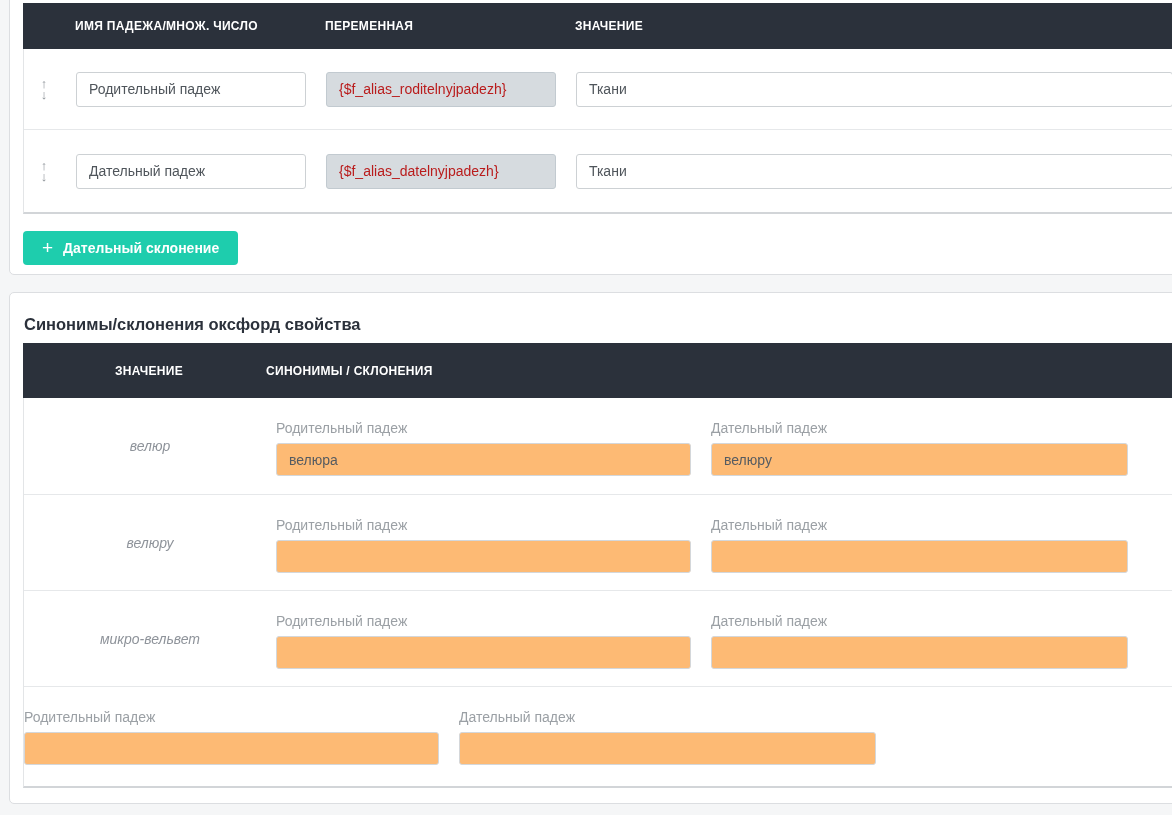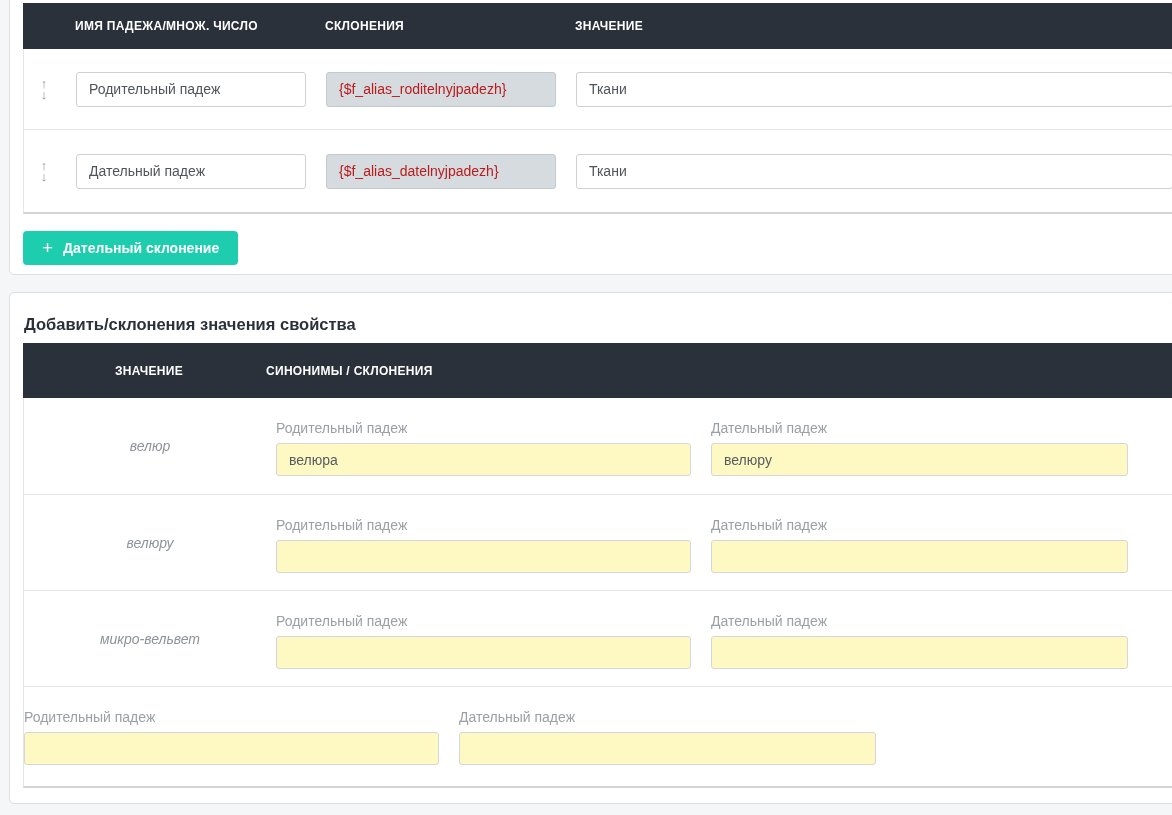--- a/index.html
+++ b/index.html
@@ -70,34 +70,34 @@
     width:252px; flex:0 0 auto;
     display:flex; align-items:center; justify-content:center;
     color:#8e939a; font-size:14px; text-align:center; padding:0 10px;font-style:italic;
   }
   .syn-fields { display:flex; gap:20px; padding-top:22px; }
   .field-group { width:415px; flex:0 0 auto; }
   .field-group.g2 { width:417px; }
   .field-label { display:block; color:#9ba0a5; font-size:14px; margin-bottom:7px; }
   .field-input {
     width:100%; height:33px; border:1px solid #d4d7da; border-radius:3px;
-    padding:0 12px; font-size:14px; color:#555b61; background:#fef9c3;
+    padding:0 12px; font-size:14px; color:#555b61; background:#fdba74;
     font-family:"Liberation Sans", sans-serif; outline:none;
   }
 </style>
 </head>
 <body>
 
 <div class="panel" id="panel-declensions">
   <div>
     <div class="decl-header">
       <div class="col-handle"></div>
       <div class="col-name">ИМЯ ПАДЕЖА/МНОЖ. ЧИСЛО</div>
       <div class="colgap"></div>
-      <div class="col-var">СКЛОНЕНИЯ</div>
+      <div class="col-var">ПЕРЕМЕННАЯ</div>
       <div class="colgap"></div>
       <div class="col-value">ЗНАЧЕНИЕ</div>
     </div>
 
     <div class="decl-body">
       <div class="decl-row">
         <div class="drag-handle">
           <span>↑</span>
           <span>↓</span>
         </div>
@@ -134,21 +134,21 @@
     </div>
   </div>
 
   <button class="add-btn">
     <span class="plus">+</span>
     <span>Дательный склонение</span>
   </button>
 </div>
 
 <div class="panel" id="panel-synonyms">
-  <h2 class="section-title">Добавить/склонения значения свойства</h2>
+  <h2 class="section-title">Синонимы/склонения оксфорд свойства</h2>
 
   <div>
     <div class="syn-header">
       <div class="h1">ЗНАЧЕНИЕ</div>
       <div class="h2">СИНОНИМЫ / СКЛОНЕНИЯ</div>
     </div>
 
     <div class="syn-body">
       <div class="syn-row">
         <div class="syn-value">велюр</div>

